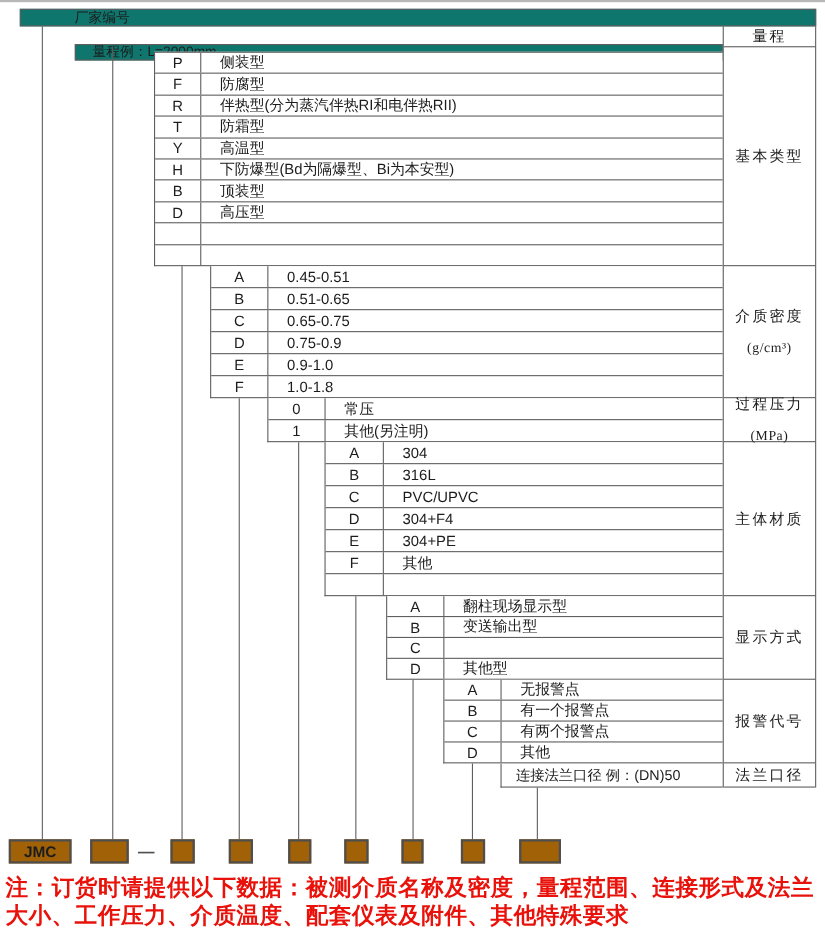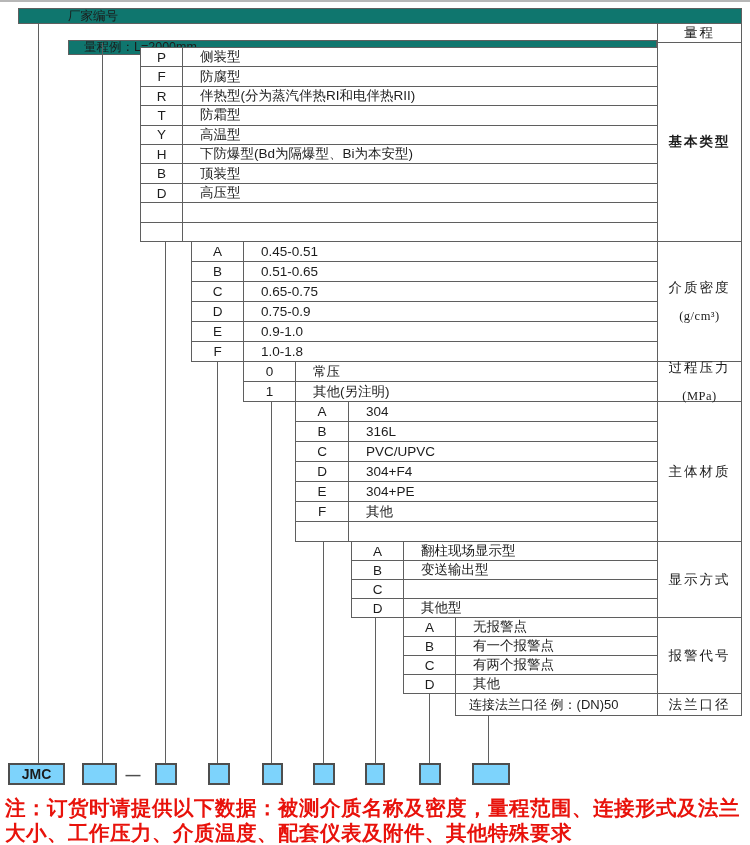--- a/index.html
+++ b/index.html
@@ -29,21 +29,21 @@
            border-bottom:1px solid var(--line); font-size:13.5px; letter-spacing:2px; flex:none; }
   .lsub { font-size:12.5px; letter-spacing:0.5px; margin-top:12px; }
 
   .flange-row { left:455px; top:694px; width:202px; height:22px; border:1px solid var(--line);
                 border-right:none; border-top:none; display:flex; align-items:center;
                 padding-left:13px; font-size:13px; white-space:nowrap; }
 
   .conn { width:1px; background:var(--line); }
 
   .codebox { top:763px; height:22px; border:2px solid var(--boxline); display:flex; align-items:center;
-             justify-content:center; font-size:14px; font-weight:700; background:#7dd3fc; }
+             justify-content:center; font-size:14px; font-weight:700; background:#a16207; }
   .dash { left:119px; top:763px; width:28px; height:22px; display:flex; align-items:center;
           justify-content:center; font-size:15px; font-weight:700; color:var(--boxline); }
 
   .note { left:5px; top:795px; width:745px; color:var(--note); font-weight:700;
           font-size:20.5px; line-height:25px; letter-spacing:0.5px; }
 </style>
 </head>
 <body>
 
 <div class="canvas" id="canvas" style="--line: #5f5f5f; --note: #e8120b; --boxline: #4e4e4e;">
@@ -207,21 +207,21 @@
       </div>
       <div class="row">
         <div class="key" style="width: 52px;">D</div>
         <div class="val">其他</div>
       </div>
     </div>
     <div class="abs labelcol">
       <div class="lcell" style="height: 19px;">
         <div>量程</div>
       </div>
-      <div class="lcell" style="height: 199px; font-weight: bold;">
+      <div class="lcell" style="height: 199px;">
         <div>基本类型</div>
       </div>
       <div class="lcell" style="height: 120px;">
         <div>介质密度</div>
         <div class="lsub">(g/cm³)</div>
       </div>
       <div class="lcell" style="height: 40px;">
         <div>过程压力</div>
         <div class="lsub">(MPa)</div>
       </div>

